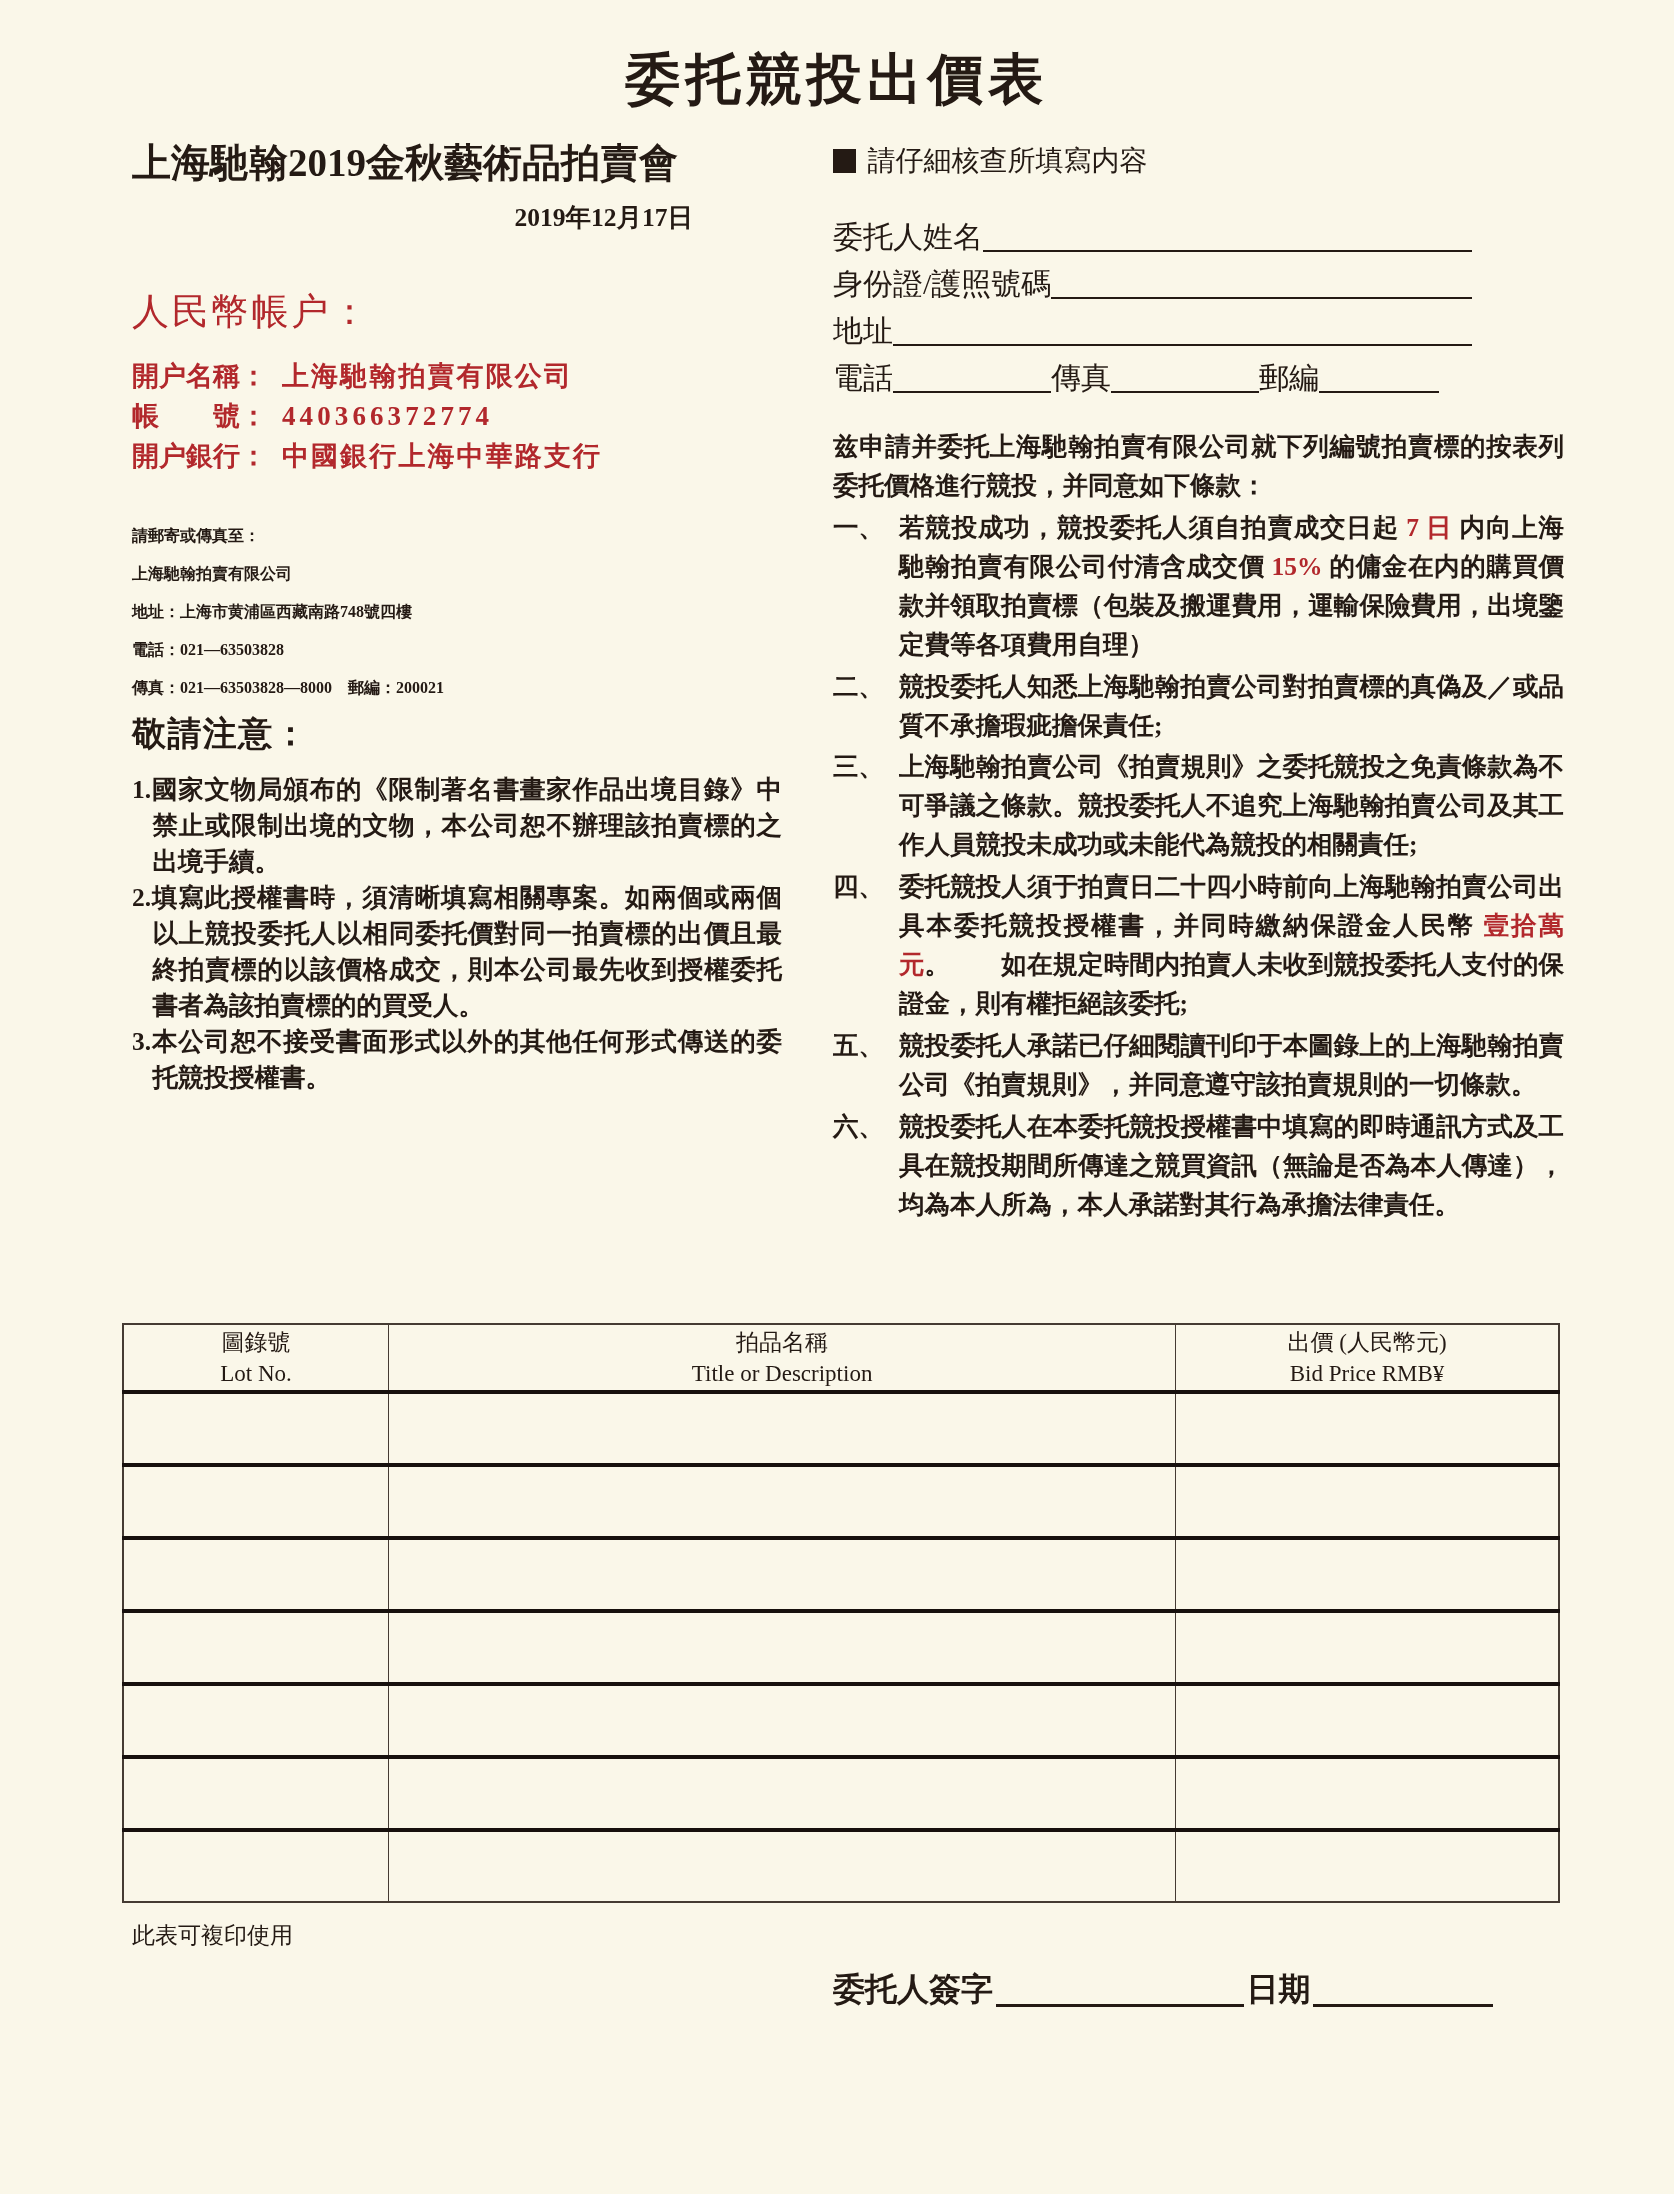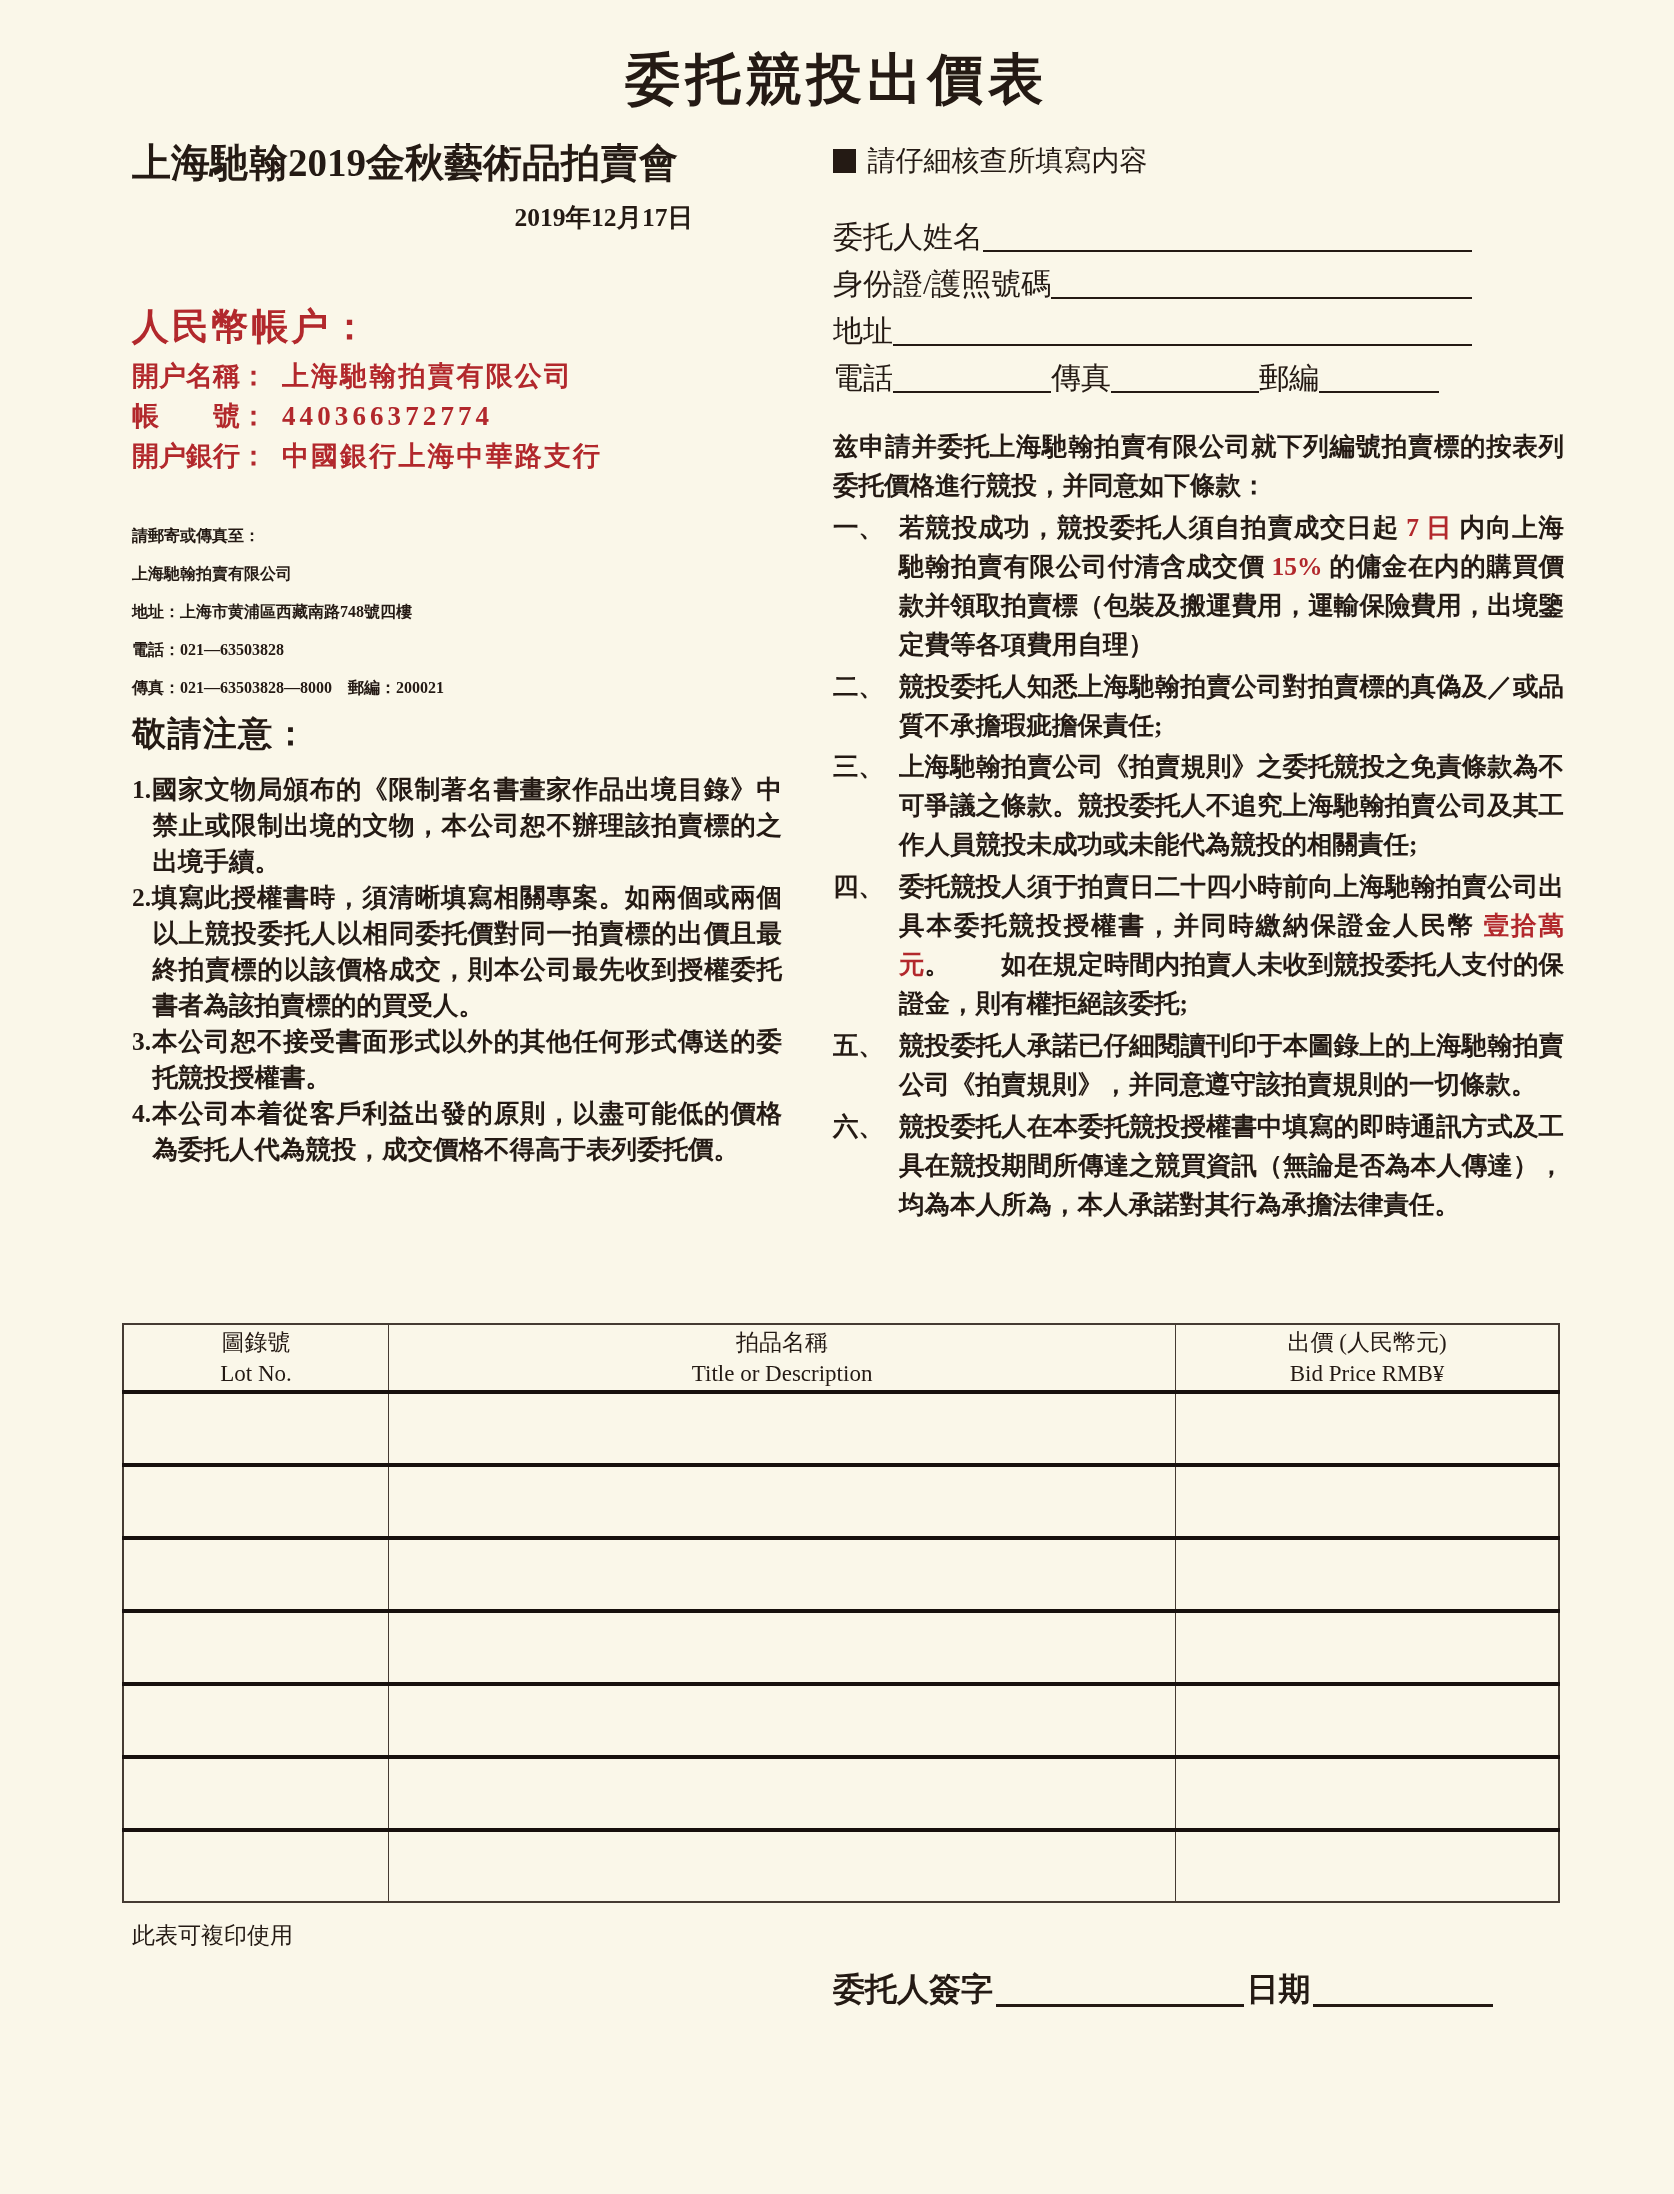--- a/index.html
+++ b/index.html
@@ -13,21 +13,21 @@
   .page{
     position:relative;width:1674px;height:2194px;background:var(--bg);
     font-family:"Liberation Serif","DejaVu Serif",serif;color:var(--ink);
     overflow:hidden;
   }
   .title{position:absolute;top:43px;left:0;width:100%;text-align:center;
     font-size:55px;font-weight:bold;letter-spacing:5.5px;}
   .auction-title{position:absolute;left:132px;top:136px;font-size:39px;font-weight:bold;}
   .auction-date{position:absolute;left:132px;top:200px;width:561px;text-align:right;
     font-size:25.5px;font-weight:bold;}
-  .rmb-heading{position:absolute;left:132px;top:302px;font-size:37px;font-weight:bold;
+  .rmb-heading{position:absolute;left:132px;top:287px;font-size:37px;font-weight:normal;
     color:var(--red);letter-spacing:2.8px;}
   .bank-rows{position:absolute;left:132px;top:356px;font-size:27px;font-weight:bold;color:var(--red);}
   .bank-row{height:40px;display:flex;align-items:center;}
   .bank-label{width:150px;flex:none;}
   .bank-value{letter-spacing:2.1px;}
   .bank-value.digits{letter-spacing:4.1px;}
   .mailing{position:absolute;left:132px;top:517px;font-size:16px;font-weight:bold;line-height:38px;}
   .notice-heading{position:absolute;left:132px;top:711px;font-size:34px;font-weight:bold;letter-spacing:1.4px;}
   .notice-list{position:absolute;left:132px;top:772px;width:650px;font-size:25.5px;
     font-weight:bold;line-height:36px;}
@@ -93,21 +93,20 @@
       <div>地址：上海市黄浦區西藏南路748號四樓</div>
       <div>電話：021—63503828</div>
       <div>傳真：021—63503828—8000　郵編：200021</div>
     </div>
 
   <div class="notice-heading">敬請注意：</div>
   <div class="notice-list" id="notice-list">
       <div class="notice-item">1.國家文物局頒布的《限制著名書畫家作品出境目錄》中禁止或限制出境的文物，本公司恕不辦理該拍賣標的之出境手續。</div>
       <div class="notice-item">2.填寫此授權書時，須清晰填寫相關專案。如兩個或兩個以上競投委托人以相同委托價對同一拍賣標的出價且最終拍賣標的以該價格成交，則本公司最先收到授權委托書者為該拍賣標的的買受人。</div>
       <div class="notice-item">3.本公司恕不接受書面形式以外的其他任何形式傳送的委托競投授權書。</div>
-      <div class="notice-item">4.本公司本着從客戶利益出發的原則，以盡可能低的價格為委托人代為競投，成交價格不得高于表列委托價。</div>
     </div>
 
   <div class="check-note">
     <span class="sq"></span>
     <span>請仔細核查所填寫内容</span>
   </div>
 
   <div class="fields">
     <div class="field-row">
       <span class="flabel">委托人姓名</span>

